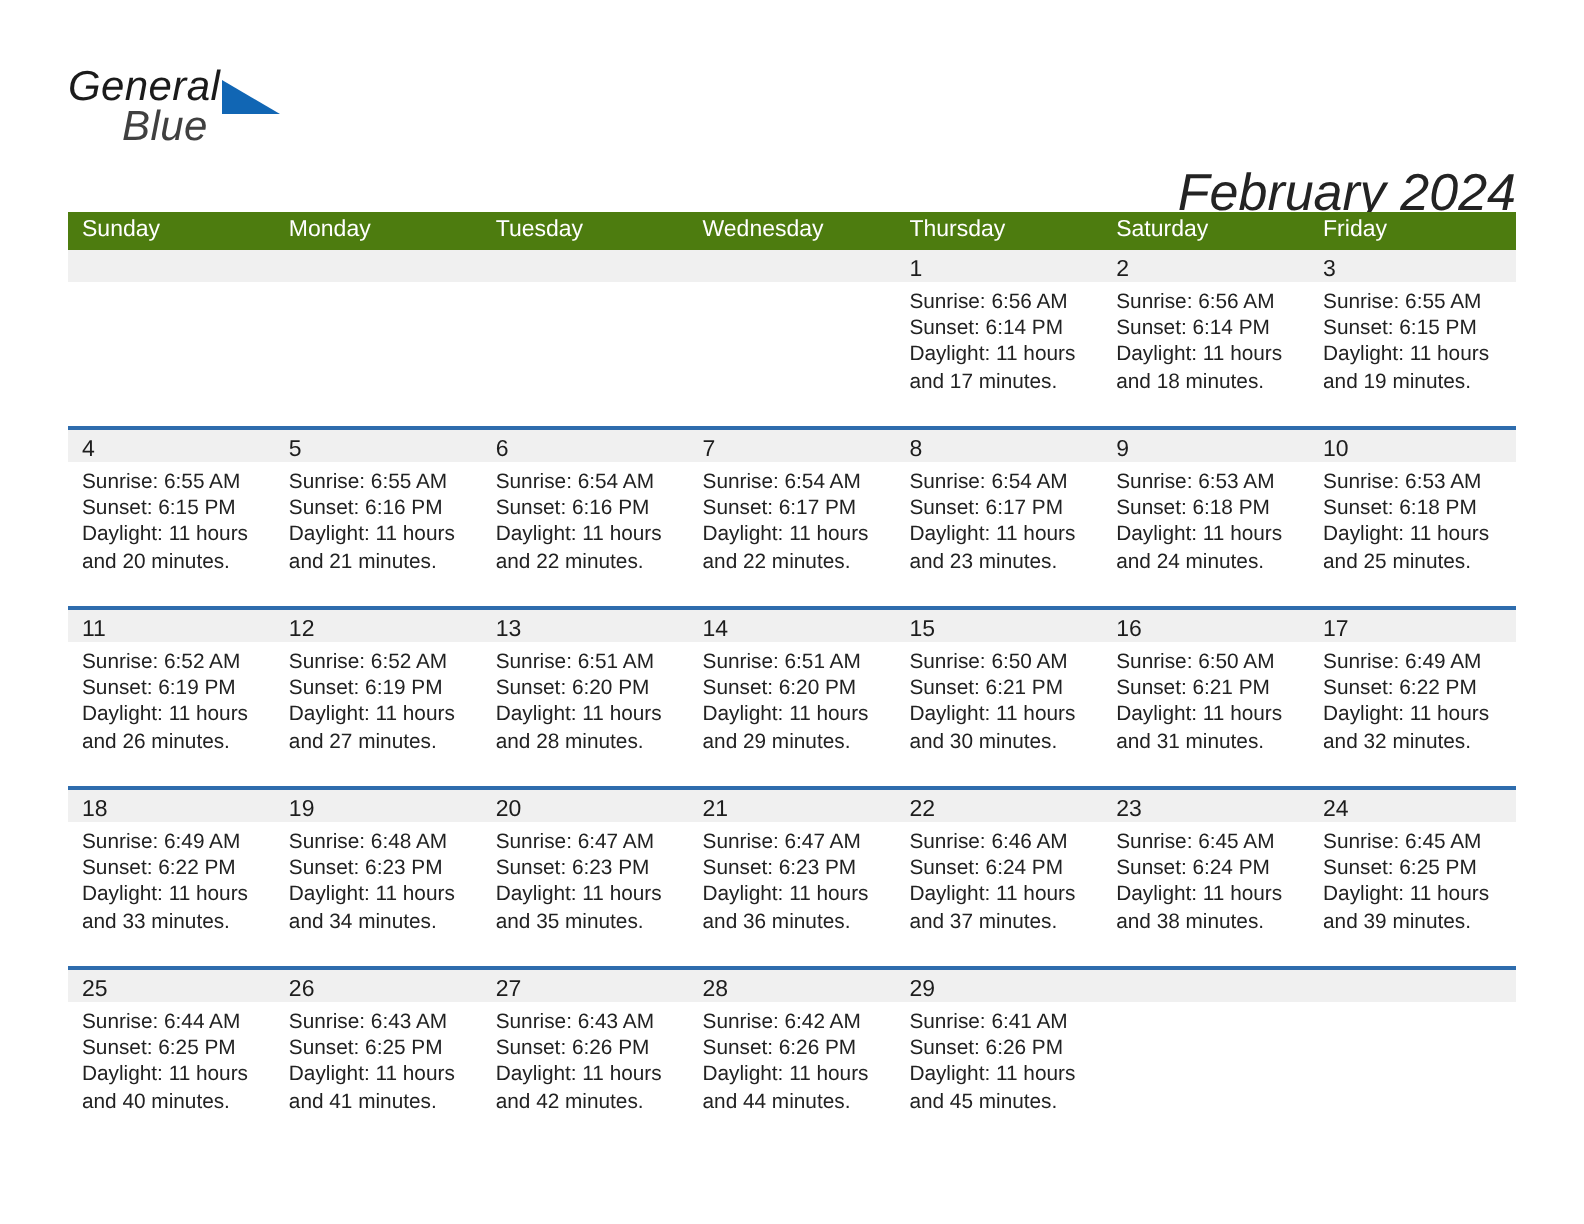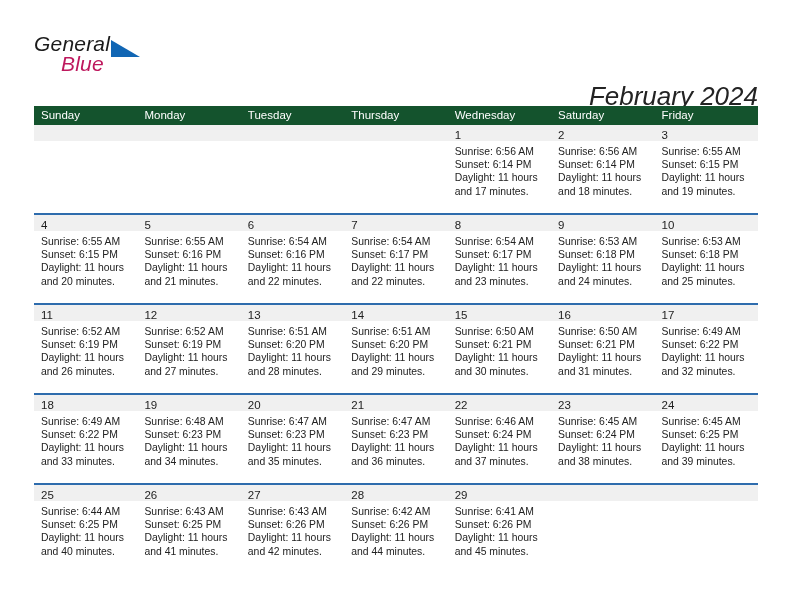--- a/index.html
+++ b/index.html
@@ -45,21 +45,21 @@
     letter-spacing: 0.2px;
     color: #1b1b1b;
     font-family: "Liberation Sans", sans-serif;
   }
   .brand-blue {
     position: absolute;
     left: 27px;
     top: 20px;
     font-size: 21px;
     letter-spacing: 0.2px;
-    color: #be185d;
+    color: #404040;
     font-family: "Liberation Sans", sans-serif;
   }
   .brand-triangle {
     position: absolute;
     left: 77px;
     top: 8px;
     width: 0;
     height: 0;
     border-left: 29px solid #1166b4;
     border-top: 17px solid transparent;
@@ -88,21 +88,21 @@
 
   
   .calendar {
     position: absolute;
     left: 34px;
     top: 106px;
     width: 724px;
   }
   .weekday-row {
     display: flex;
-    background: #14532d;
+    background: #4d7c0f;
     height: 19px;
   }
   .weekday {
     flex: 1 1 0;
     color: #ffffff;
     font-size: 11.5px;
     line-height: 19px;
     padding-left: 7px;
     box-sizing: border-box;
     white-space: nowrap;
@@ -163,22 +163,22 @@
     </div>
 
   </div>
 
   <div class="calendar">
 
     <div class="weekday-row">
       <div class="weekday">Sunday</div>
       <div class="weekday">Monday</div>
       <div class="weekday">Tuesday</div>
+      <div class="weekday">Wednesday</div>
       <div class="weekday">Thursday</div>
-      <div class="weekday">Wednesday</div>
       <div class="weekday">Saturday</div>
       <div class="weekday">Friday</div>
     </div>
 
     <div class="week-row">
       <div class="day-cell">
           <div class="day-head"><span class="day-num"></span></div>
           <div class="day-body">
             <div class="day-line"></div>
             <div class="day-line"></div>

